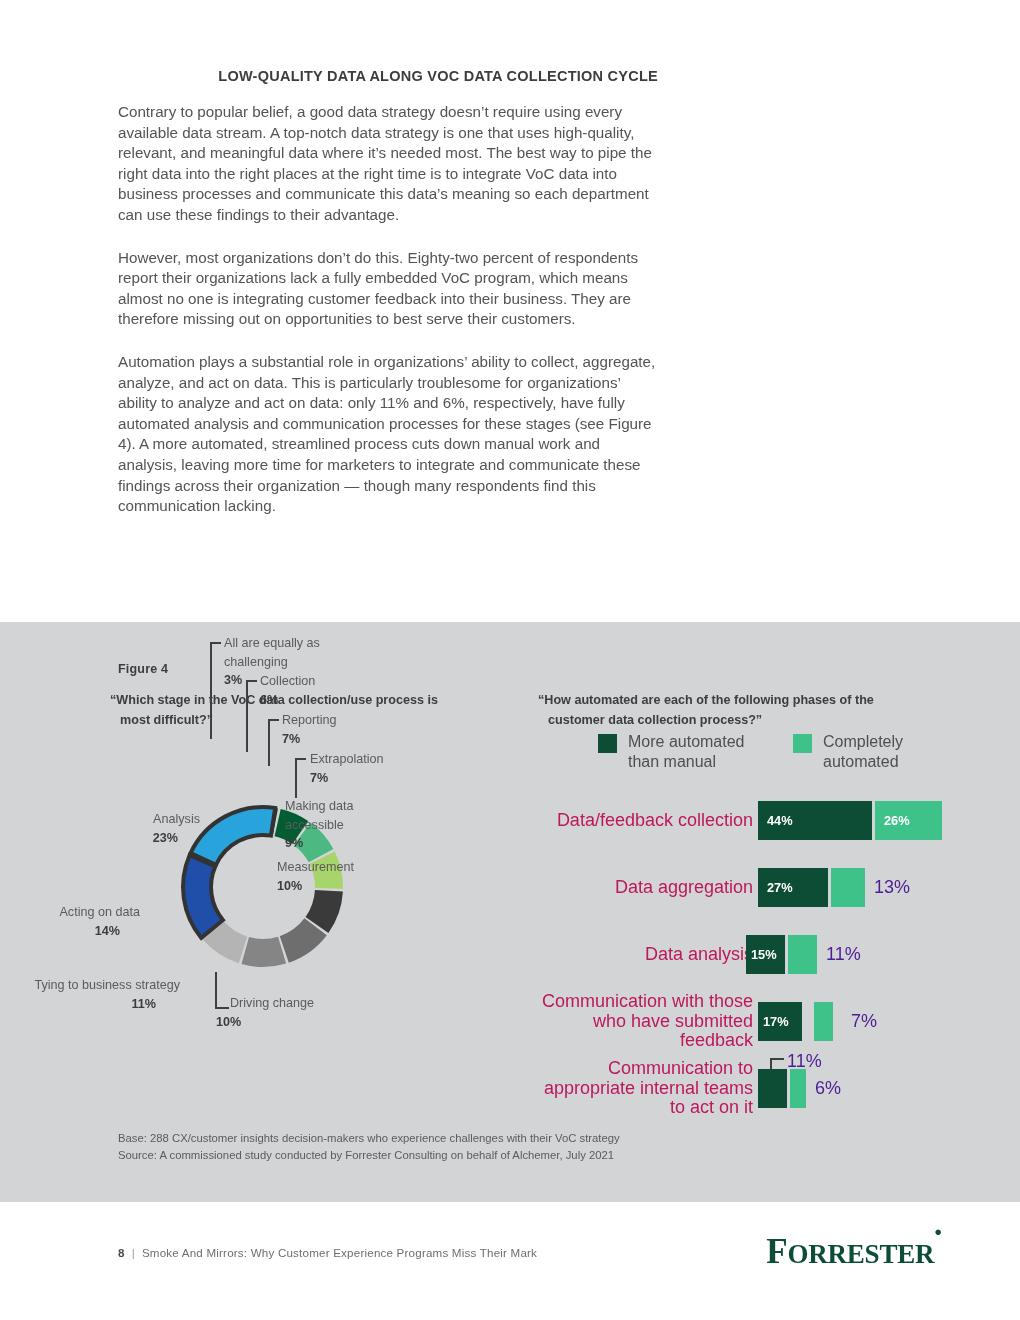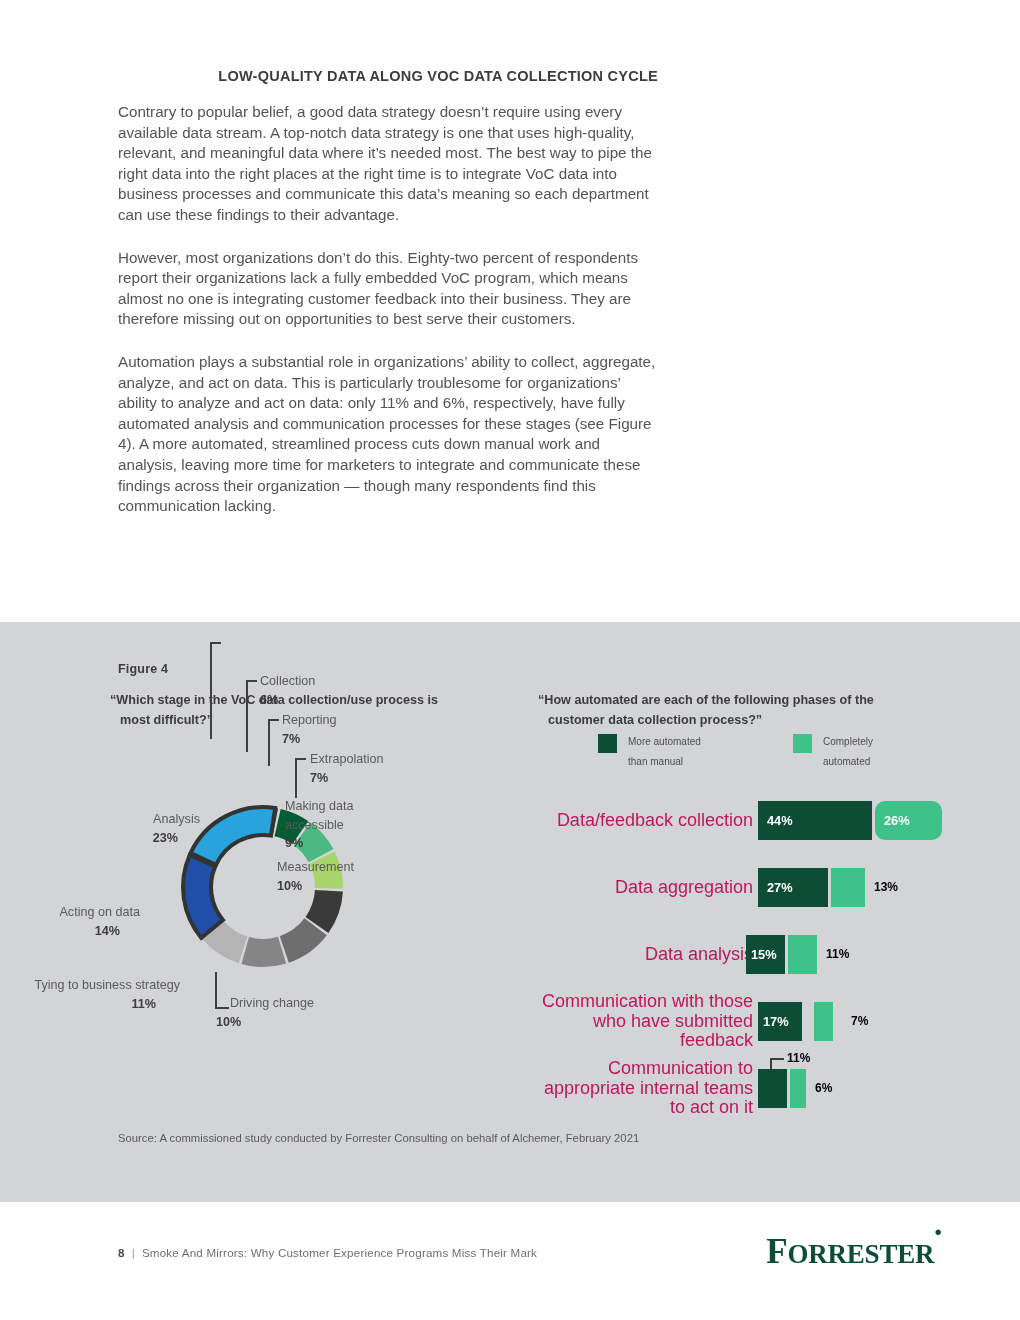--- a/index.html
+++ b/index.html
@@ -49,39 +49,39 @@
   .dlabel{position:absolute;font-size:12.6px;color:#5b5b5b;line-height:18.5px;}
   .dlabel b{color:#3d3d3d;font-weight:bold;display:block;}
   .dlabel.r b{text-align:left;}
   .dlabel.l{text-align:right;}
 
   .leader{position:absolute;border-color:#3f3f3f;}
 
   
   .bars{position:absolute;left:538px;top:110px;width:420px;}
   .legend{position:absolute;left:60px;top:0px;width:370px;}
-  .lg-item{position:absolute;font-size:10px;color:#4f4f4f;line-height:20px;}
+  .lg-item{position:absolute;font-size:16px;color:#4f4f4f;line-height:20px;}
   .lg-sw{position:absolute;width:19px;height:19px;top:2px;left:0;}
   .lg-tx{display:block;margin-left:30px;}
 
   .row{position:absolute;}
   .row-label{
     position:absolute;right:0;font-size:18px;color:#be185d;
     line-height:19.5px;text-align:right;width:230px;
   }
   .bar{position:absolute;height:29px;display:flex;align-items:center;}
   .seg{height:39px;display:flex;align-items:center;}
   .seg-a{background:#0d4d36;}
   .seg-b{background:#3ec28a;}
   .seg .val{
     font-size:12.8px;font-weight:bold;color:#ffffff;margin-left:9px;
     white-space:nowrap;
   }
   .outval{
-    font-size:12px;font-weight:bold;color:#000000;margin-left:9px;
+    font-size:18px;font-weight:normal;color:#4c1d95;margin-left:9px;
     white-space:nowrap;line-height:29px;
   }
   .outval.above{
     position:absolute;margin:0;line-height:normal;
   }
 
   
   .srcnote{
     position:absolute;left:118px;top:508px;
     font-size:11.3px;color:#5b5b5b;line-height:16.5px;
@@ -156,20 +156,25 @@
           <path fill="#29a3dc" stroke="#333333" stroke-width="4" d="M -72.40 -34.02 A 80 80 0 0 1 12.19 -79.07 L 7.92 -51.39 A 52 52 0 0 0 -47.06 -22.12 Z"></path>
         </g>
       </svg>
 
       <div class="leader" style="left:210px;top:20px;width:9px;height:95px;border-left:2px solid #3f3f3f;border-top:2px solid #3f3f3f;"></div>
       <div class="leader" style="left:246px;top:58px;width:9px;height:70px;border-left:2px solid #3f3f3f;border-top:2px solid #3f3f3f;"></div>
       <div class="leader" style="left:268px;top:97px;width:9px;height:45px;border-left:2px solid #3f3f3f;border-top:2px solid #3f3f3f;"></div>
       <div class="leader" style="left:295px;top:136px;width:9px;height:38px;border-left:2px solid #3f3f3f;border-top:2px solid #3f3f3f;"></div>
       <div class="leader" style="left:215px;top:350px;width:12px;height:35px;border-left:2px solid #3f3f3f;border-bottom:2px solid #3f3f3f;"></div>
 
+      <div class="dlabel r" style="left:224px;top:12px;width:140px;">
+        <span>All are equally as</span><br>
+        <span>challenging</span>
+        <b>3%</b>
+      </div>
 
       <div class="dlabel r" style="left:260px;top:50px;width:130px;">
         <span>Collection</span>
         <b>6%</b>
       </div>
 
       <div class="dlabel r" style="left:282px;top:89px;width:130px;">
         <span>Reporting</span>
         <b>7%</b>
       </div>
@@ -227,21 +232,21 @@
       </div>
 
       <div class="row" style="left:0;top:74px;width:420px;">
         <div class="row-label" style="left:-215px;top:5px;width:430px;">
           <span>Data/feedback collection</span>
         </div>
         <div class="bar" style="left:220px;top:0;">
           <div class="seg seg-a" style="width:114px;">
             <span class="val">44%</span>
           </div>
-          <div class="seg seg-b" style="width:67px;margin-left:3px;border-radius:10px;">
+          <div class="seg seg-b" style="width:67px;margin-left:3px;">
             <span class="val">26%</span>
           </div>
         </div>
       </div>
 
       <div class="row" style="left:0;top:141px;width:420px;">
         <div class="row-label" style="left:-215px;top:5px;width:430px;">
           <span>Data aggregation</span>
         </div>
         <div class="bar" style="left:220px;top:0;">
@@ -292,21 +297,22 @@
         <div class="bar" style="left:220px;top:0;">
           <div class="seg seg-a" style="width:29px;"></div>
           <div class="seg seg-b" style="width:16px;margin-left:3px;"></div>
           <span class="outval">6%</span>
         </div>
       </div>
 
     </div>
 
     <div class="srcnote">
-      <div>Source: A commissioned study conducted by Forrester Consulting on behalf of Alchemer, February 2021</div>
+      <div>Base: 288 CX/customer insights decision-makers who experience challenges with their VoC strategy</div>
+      <div>Source: A commissioned study conducted by Forrester Consulting on behalf of Alchemer, July 2021</div>
     </div>
 
   </div>
 
   <div class="footer">
     <div class="foot-text">
       <span class="pg">8</span><span class="sep">|</span><span>Smoke And Mirrors: Why Customer Experience Programs Miss Their Mark</span>
     </div>
     <div class="brand"><span>F</span><span class="sm">ORRESTER</span><sup>●</sup></div>
   </div>

